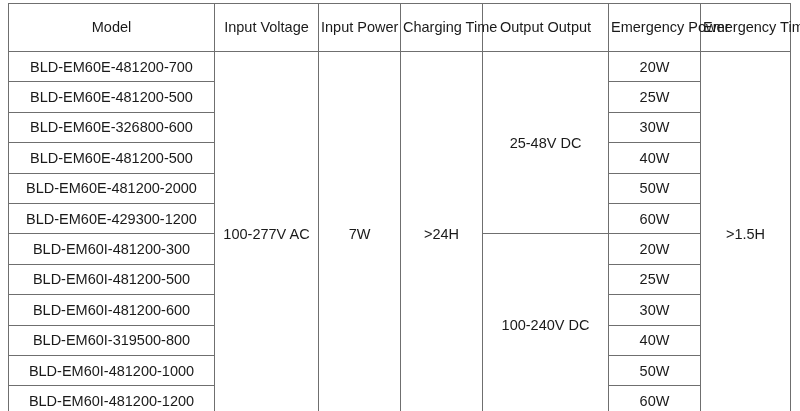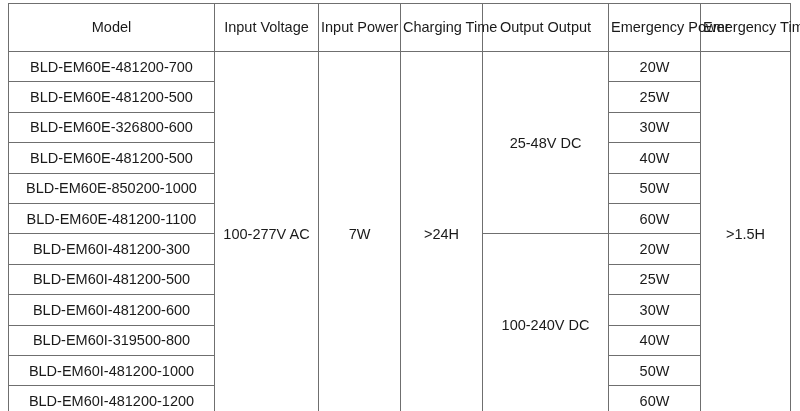--- a/index.html
+++ b/index.html
@@ -109,25 +109,25 @@
       </tr>
       <tr>
         <td class="model">BLD-EM60E-326800-600</td>
         <td>30W</td>
       </tr>
       <tr>
         <td class="model">BLD-EM60E-481200-500</td>
         <td>40W</td>
       </tr>
       <tr>
-        <td class="model">BLD-EM60E-850200-1000</td>
+        <td class="model">BLD-EM60E-481200-2000</td>
         <td>50W</td>
       </tr>
       <tr>
-        <td class="model">BLD-EM60E-481200-1100</td>
+        <td class="model">BLD-EM60E-429300-1200</td>
         <td>60W</td>
       </tr>
       <tr>
         <td class="model">BLD-EM60I-481200-300</td>
         <td class="merged" rowspan="6">100-240V DC</td>
         <td>20W</td>
       </tr>
       <tr>
         <td class="model">BLD-EM60I-481200-500</td>
         <td>25W</td>

